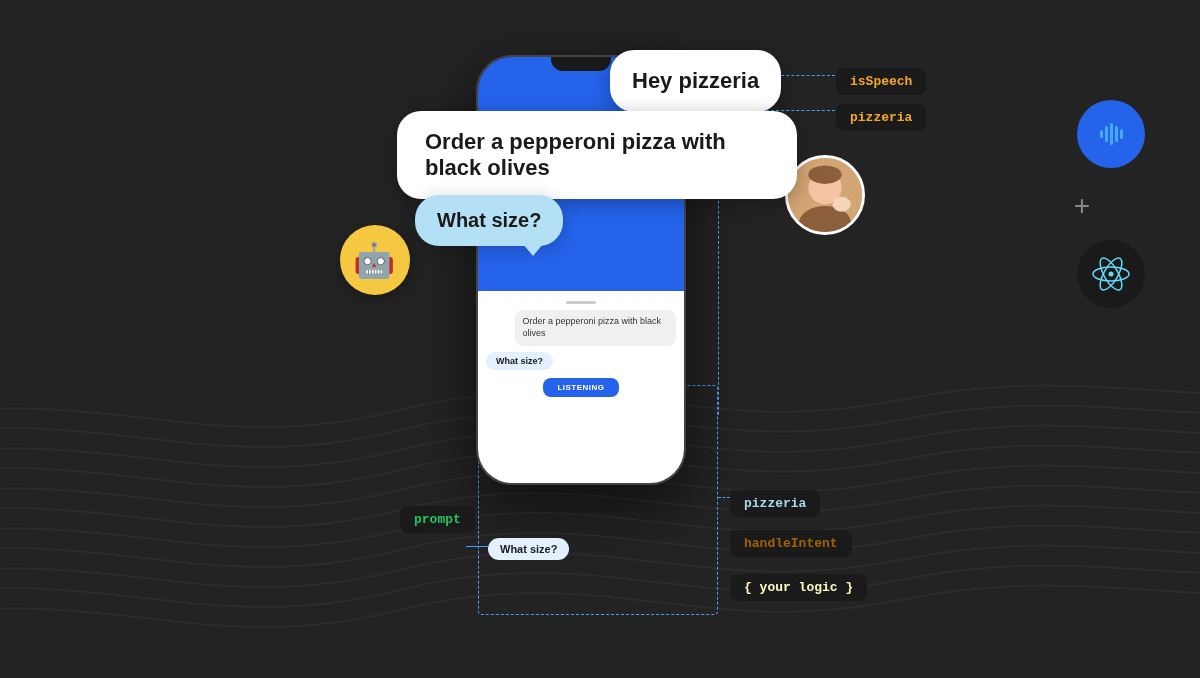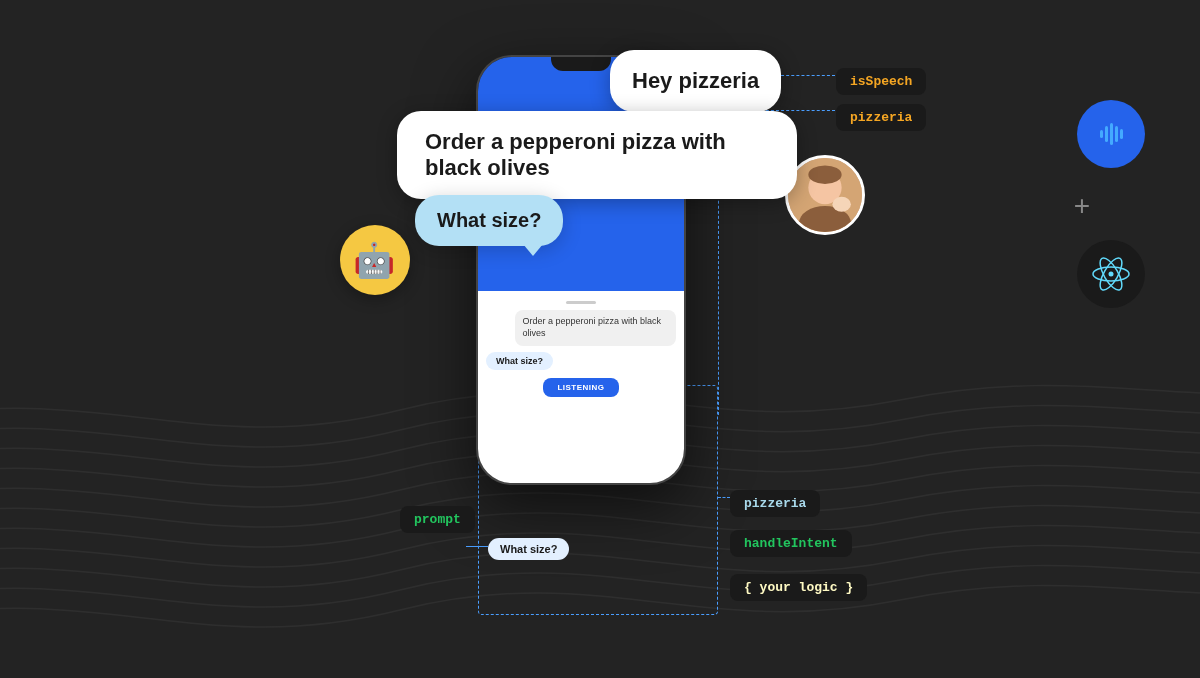--- a/index.html
+++ b/index.html
@@ -219,21 +219,21 @@
       padding: 6px 14px;
       font-family: 'Courier New', monospace;
       font-size: 13px;
       font-weight: 600;
       z-index: 15;
     }
 
     .badge-is-speech { color: #f5a623; top: 68px; left: 836px; }
     .badge-activate { color: #f5a623; top: 104px; left: 836px; }
     .badge-recognize { color: #a8d8ea; top: 490px; left: 730px; }
-    .badge-handle-intent { color: #22c55e; top: 530px; left: 730px; }
+    .badge-handle-intent { color: #a16207; top: 530px; left: 730px; }
     .badge-your-logic { color: #fef9c3; top: 574px; left: 730px; }
     .badge-prompt { color: #f5a623; top: 538px; left: 400px; }
 
     
     .plus-sign {
       position: absolute;
       color: #888;
       font-size: 28px;
       font-weight: 300;
       z-index: 15;

